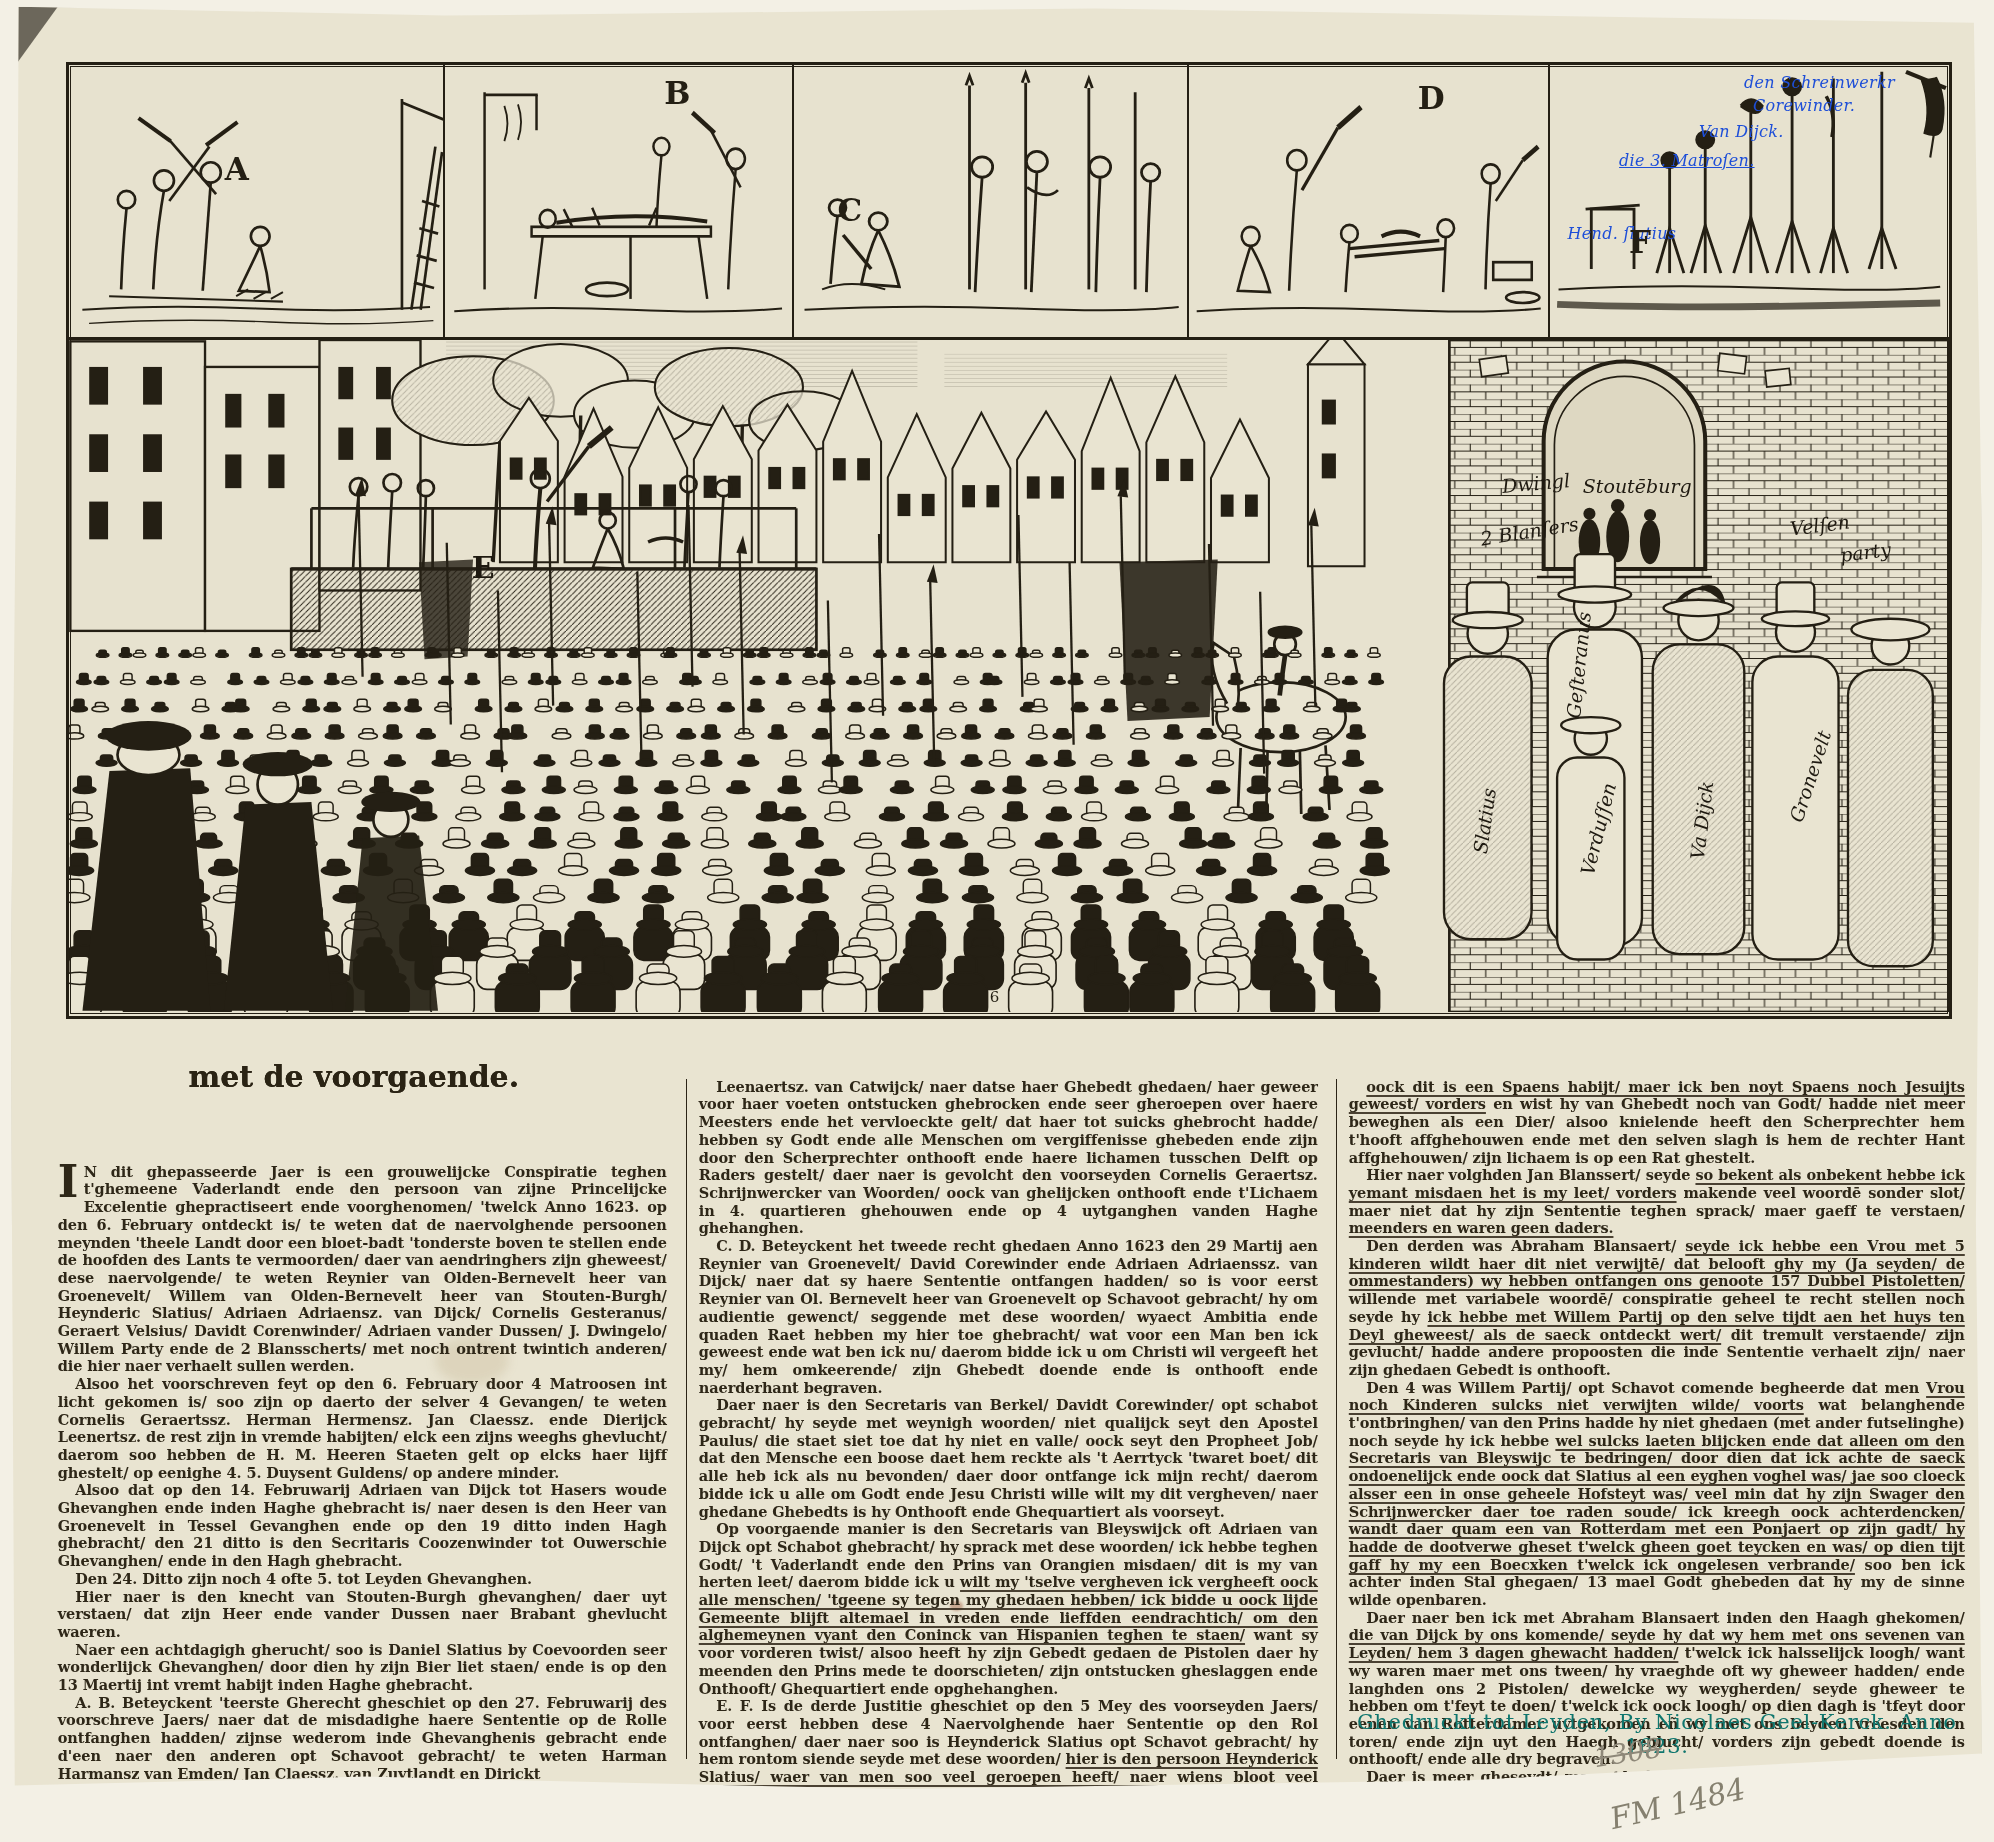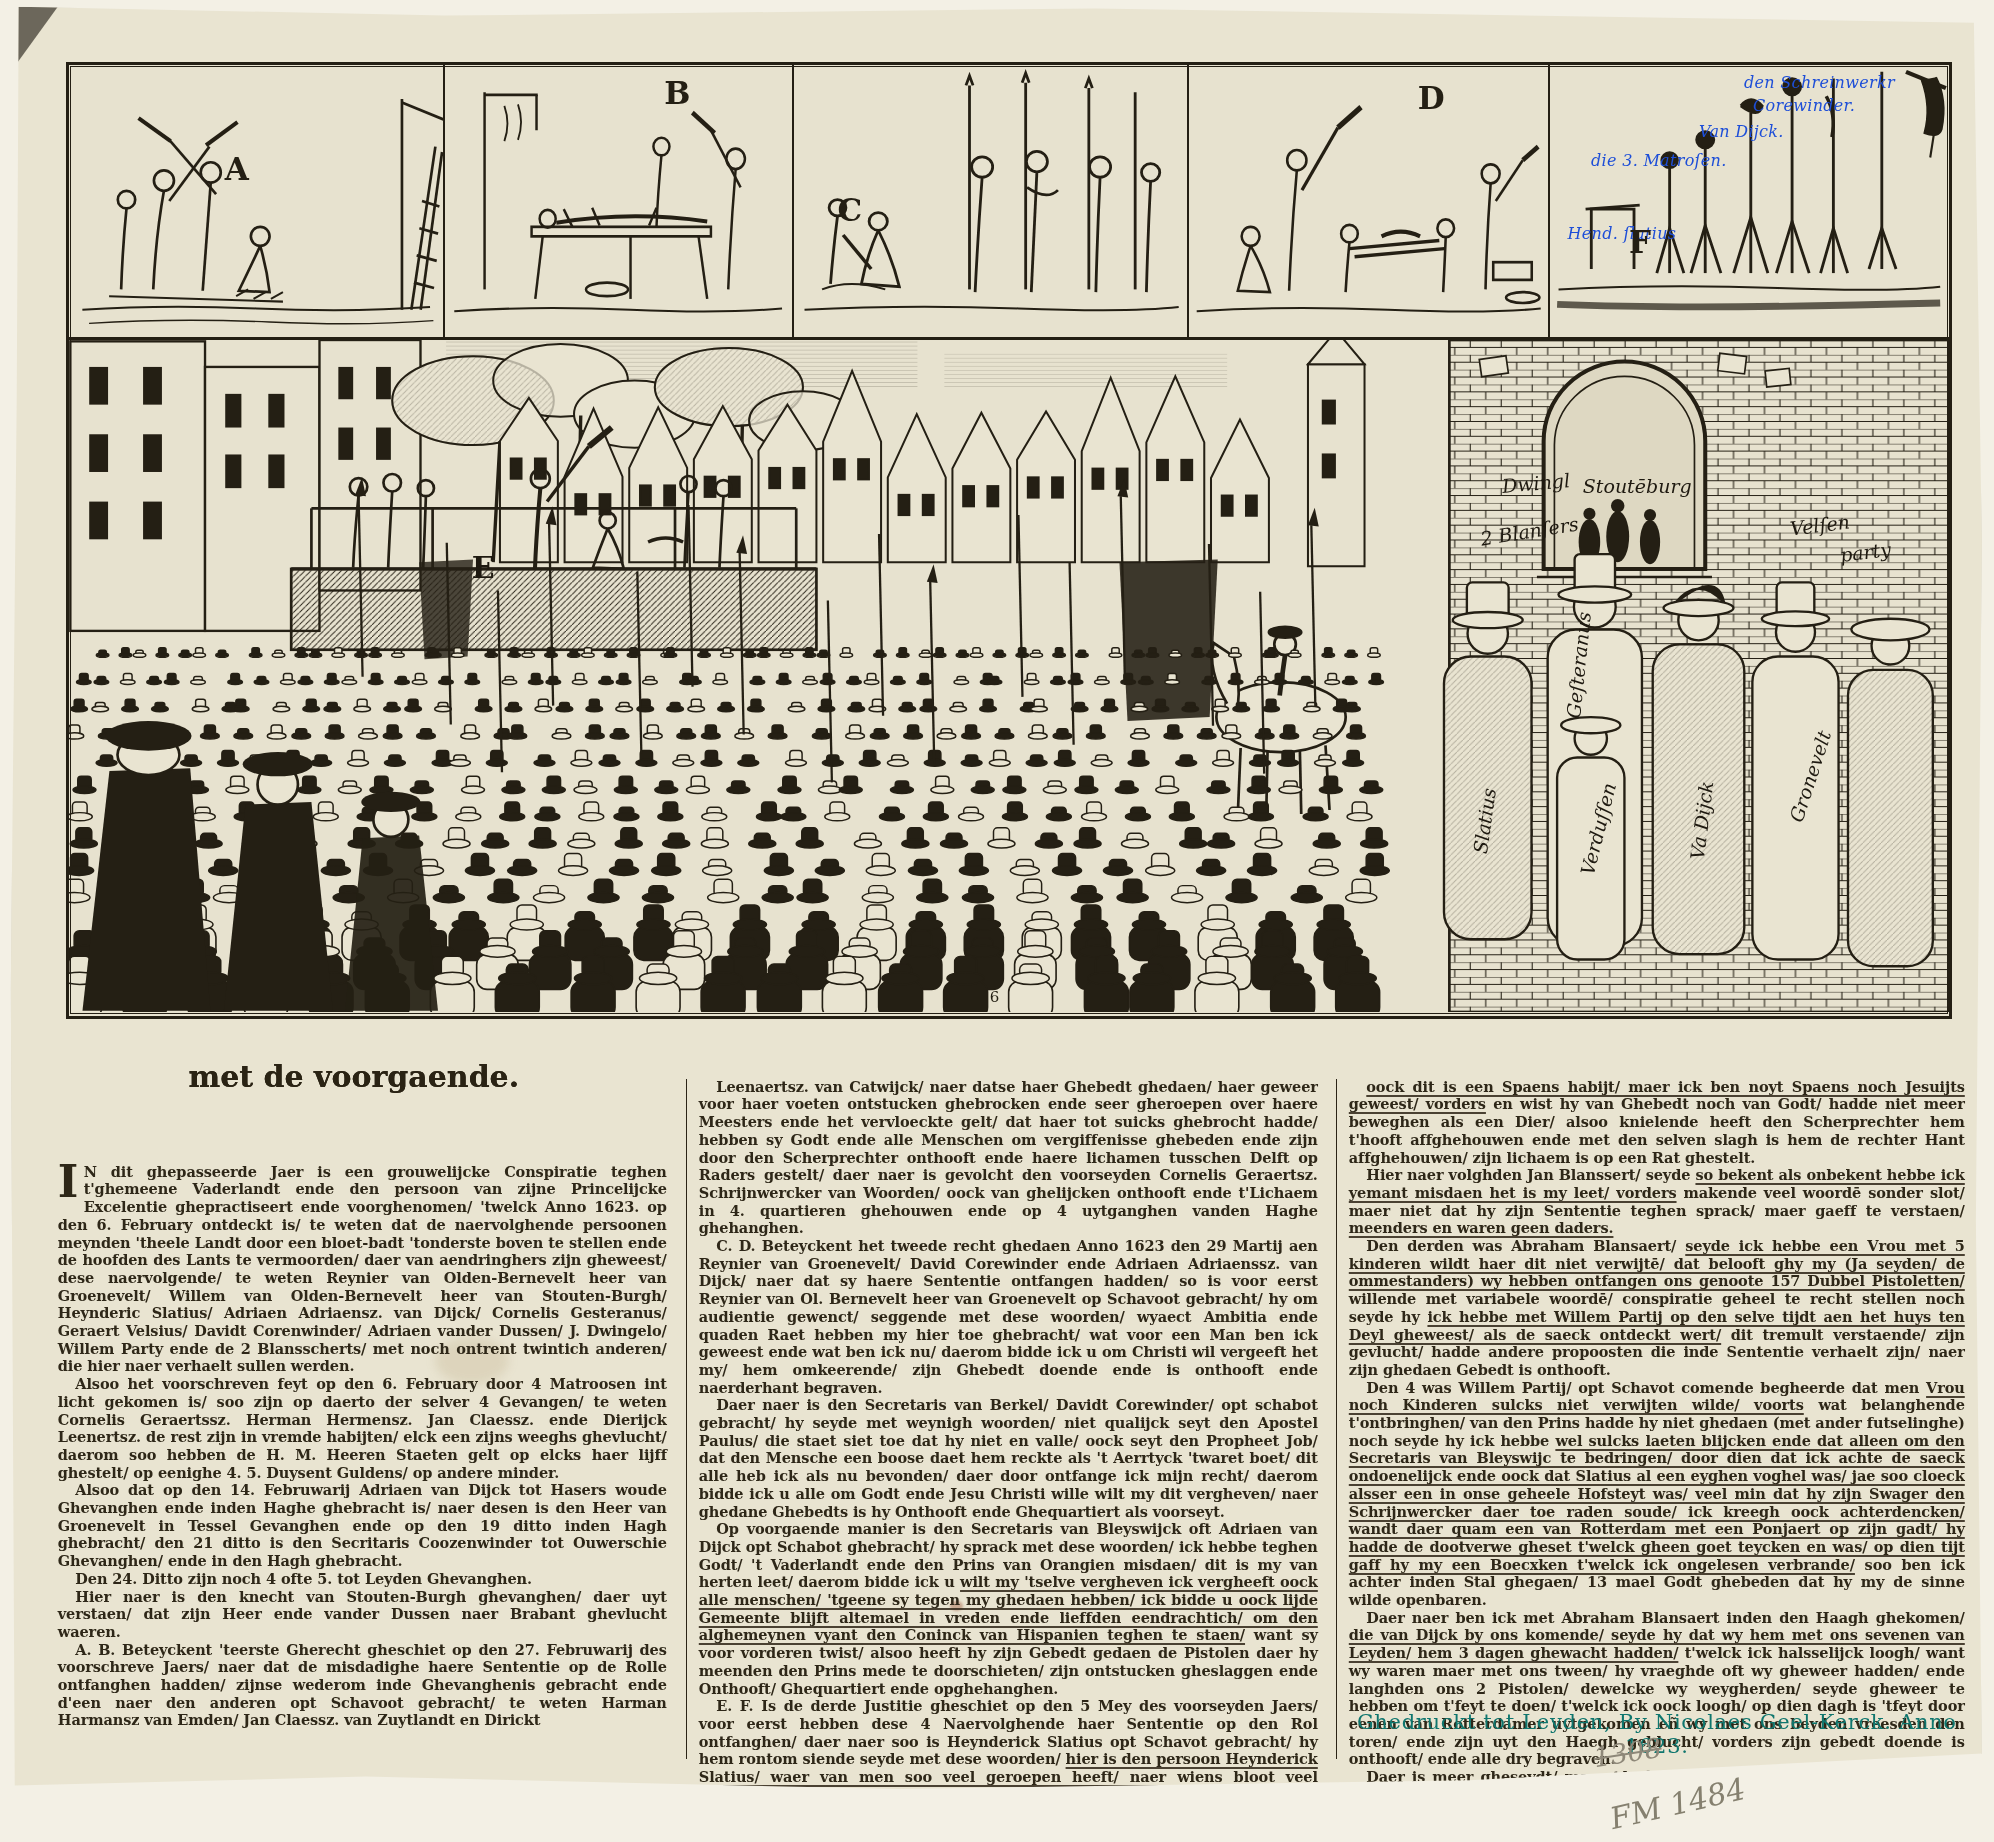--- a/index.html
+++ b/index.html
@@ -209,21 +209,21 @@
               <line x1="466" y1="300" x2="466" y2="10"></line>
                 <path d="M448 300 L466 240 L486 300"></path>
               <path d="M500 10 L556 34" stroke-width="6"></path>
                 <path d="M522 22 q14 40 4 78 q20 8 24 -6 q8 -44 -8 -76" fill="#241f14" stroke-width="3"></path>
               <path d="M540 96 l-6 40" stroke-width="3"></path>
             </g>
           </svg>
           <span class="hand" style="left:194px;top:8px;">den Schreinwerkr</span>
           <span class="hand" style="left:203px;top:31px;">Corewinder.</span>
           <span class="hand" style="left:149px;top:57px;">Van Dijck.</span>
-          <span class="hand" style="left:41px;top:86px;">die 3. Matroſen.</span>
+          <span class="hand" style="left:69px;top:86px;text-decoration:underline;">die 3. Matroſen.</span>
           <span class="hand" style="left:17.5px;top:123px;margin-top:36px;">Hend. ſlatius</span>
           <span class="panel-letter" style="left:79px;top:159px;">F</span>
         </div>
       </div>
 
       <div id="main-scene">
         <svg id="scene-svg" width="1880" height="672" viewBox="0 0 2792 998">
           <defs>
             <pattern id="brick" width="46" height="22" patternUnits="userSpaceOnUse">
               <rect width="46" height="22" fill="#e7e2cf"></rect>
@@ -2329,20 +2329,21 @@
       <div id="title-box">
         <div id="title-line2">met de voorgaende.</div>
       </div>
 
       <div class="tcol" id="col-0">
           <p class="dc"><span>IN dit ghepasseerde Jaer is een grouwelijcke Conspiratie teghen t'ghemeene Vaderlandt ende den persoon van zijne Princelijcke Excelentie ghepractiseert ende voorghenomen/ 'twelck Anno 1623. op den 6. February ontdeckt is/ te weten dat de naervolghende persoonen meynden 'theele Landt door een bloet-badt 'tonderste boven te stellen ende de hoofden des Lants te vermoorden/ daer van aendringhers zijn gheweest/ dese naervolgende/ te weten Reynier van Olden-Bernevelt heer van Groenevelt/ Willem van Olden-Bernevelt heer van Stouten-Burgh/ Heynderic Slatius/ Adriaen Adriaensz. van Dijck/ Cornelis Gesteranus/ Geraert Velsius/ Davidt Corenwinder/ Adriaen vander Dussen/ J. Dwingelo/ Willem Party ende de 2 Blansscherts/ met noch ontrent twintich anderen/ die hier naer verhaelt sullen werden.</span></p>
           <p><span>Alsoo het voorschreven feyt op den 6. February door 4 Matroosen int licht gekomen is/ soo zijn op daerto der selver 4 Gevangen/ te weten Cornelis Geraertssz. Herman Hermensz. Jan Claessz. ende Dierijck Leenertsz. de rest zijn in vremde habijten/ elck een zijns weeghs ghevlucht/ daerom soo hebben de H. M. Heeren Staeten gelt op elcks haer lijff ghestelt/ op eenighe 4. 5. Duysent Guldens/ op andere minder.</span></p>
           <p><span>Alsoo dat op den 14. Februwarij Adriaen van Dijck tot Hasers woude Ghevanghen ende inden Haghe ghebracht is/ naer desen is den Heer van Groenevelt in Tessel Gevanghen ende op den 19 ditto inden Hagh ghebracht/ den 21 ditto is den Secritaris Coozenwinder tot Ouwerschie Ghevanghen/ ende in den Hagh ghebracht.</span></p>
           <p><span>Den 24. Ditto zijn noch 4 ofte 5. tot Leyden Ghevanghen.</span></p>
           <p><span>Hier naer is den knecht van Stouten-Burgh ghevanghen/ daer uyt verstaen/ dat zijn Heer ende vander Dussen naer Brabant ghevlucht waeren.</span></p>
+          <p><span>Naer een achtdagigh gherucht/ soo is Daniel Slatius by Coevoorden seer wonderlijck Ghevanghen/ door dien hy zijn Bier liet staen/ ende is op den 13 Maertij int vremt habijt inden Haghe ghebracht.</span></p>
           <p><span>A. B. Beteyckent 'teerste Gherecht gheschiet op den 27. Februwarij des voorschreve Jaers/ naer dat de misdadighe haere Sententie op de Rolle ontfanghen hadden/ zijnse wederom inde Ghevanghenis gebracht ende d'een naer den anderen opt Schavoot gebracht/ te weten Harman Harmansz van Emden/ Jan Claessz. van Zuytlandt en Dirickt</span></p>
         </div>
       <div class="tcol" id="col-1">
           <p><span>Leenaertsz. van Catwijck/ naer datse haer Ghebedt ghedaen/ haer geweer voor haer voeten ontstucken ghebrocken ende seer gheroepen over haere Meesters ende het vervloeckte gelt/ dat haer tot suicks ghebrocht hadde/ hebben sy Godt ende alle Menschen om vergiffenisse ghebeden ende zijn door den Scherprechter onthooft ende haere lichamen tusschen Delft op Raders gestelt/ daer naer is gevolcht den voorseyden Cornelis Geraertsz. Schrijnwercker van Woorden/ oock van ghelijcken onthooft ende t'Lichaem in 4. quartieren ghehouwen ende op 4 uytganghen vanden Haghe ghehanghen.</span></p>
           <p><span>C. D. Beteyckent het tweede recht ghedaen Anno 1623 den 29 Martij aen Reynier van Groenevelt/ David Corewinder ende Adriaen Adriaenssz. van Dijck/ naer dat sy haere Sententie ontfangen hadden/ so is voor eerst Reynier van Ol. Bernevelt heer van Groenevelt op Schavoot gebracht/ hy om audientie gewenct/ seggende met dese woorden/ wyaect Ambitia ende quaden Raet hebben my hier toe ghebracht/ wat voor een Man ben ick geweest ende wat ben ick nu/ daerom bidde ick u om Christi wil vergeeft het my/ hem omkeerende/ zijn Ghebedt doende ende is onthooft ende naerderhant begraven.</span></p>
           <p><span>Daer naer is den Secretaris van Berkel/ Davidt Corewinder/ opt schabot gebracht/ hy seyde met weynigh woorden/ niet qualijck seyt den Apostel Paulus/ die staet siet toe dat hy niet en valle/ oock seyt den Propheet Job/ dat den Mensche een boose daet hem reckte als 't Aerrtyck 'twaret boet/ dit alle heb ick als nu bevonden/ daer door ontfange ick mijn recht/ daerom bidde ick u alle om Godt ende Jesu Christi wille wilt my dit vergheven/ naer ghedane Ghebedts is hy Onthooft ende Ghequartiert als voorseyt.</span></p>
           <p><span>Op voorgaende manier is den Secretaris van Bleyswijck oft Adriaen van Dijck opt Schabot ghebracht/ hy sprack met dese woorden/ ick hebbe teghen Godt/ 't Vaderlandt ende den Prins van Orangien misdaen/ dit is my van herten leet/ daerom bidde ick u </span><span class="u">wilt my 'tselve vergheven ick vergheeft oock alle menschen/ 'tgeene sy tegen my ghedaen hebben/ ick bidde u oock lijde Gemeente blijft altemael in vreden ende lieffden eendrachtich/ om den alghemeynen vyant den Coninck van Hispanien teghen te staen/</span><span> want sy voor vorderen twist/ alsoo heeft hy zijn Gebedt gedaen de Pistolen daer hy meenden den Prins mede te doorschieten/ zijn ontstucken gheslaggen ende Onthooft/ Ghequartiert ende opghehanghen.</span></p>
           <p><span>E. F. Is de derde Justitie gheschiet op den 5 Mey des voorseyden Jaers/ voor eerst hebben dese 4 Naervolghende haer Sententie op den Rol ontfanghen/ daer naer soo is Heynderick Slatius opt Schavot gebracht/ hy hem rontom siende seyde met dese woorden/ </span><span class="u">hier is den persoon Heynderick Slatius/ waer van men soo veel geroepen heeft/ naer wiens bloot veel ghedorst hebben/ als een hert naer het water/ dan ick vergheeft den onwetenden het en was soo quaet niet voorgenomen alsmen my wel naergeeft/ dit is een voorbeelt van de plagen die noch volgen sullen/ gedenckt dat het H. Slatius gheseyt heeft/ seyde</span></p>
         </div>
       <div class="tcol" id="col-2">

